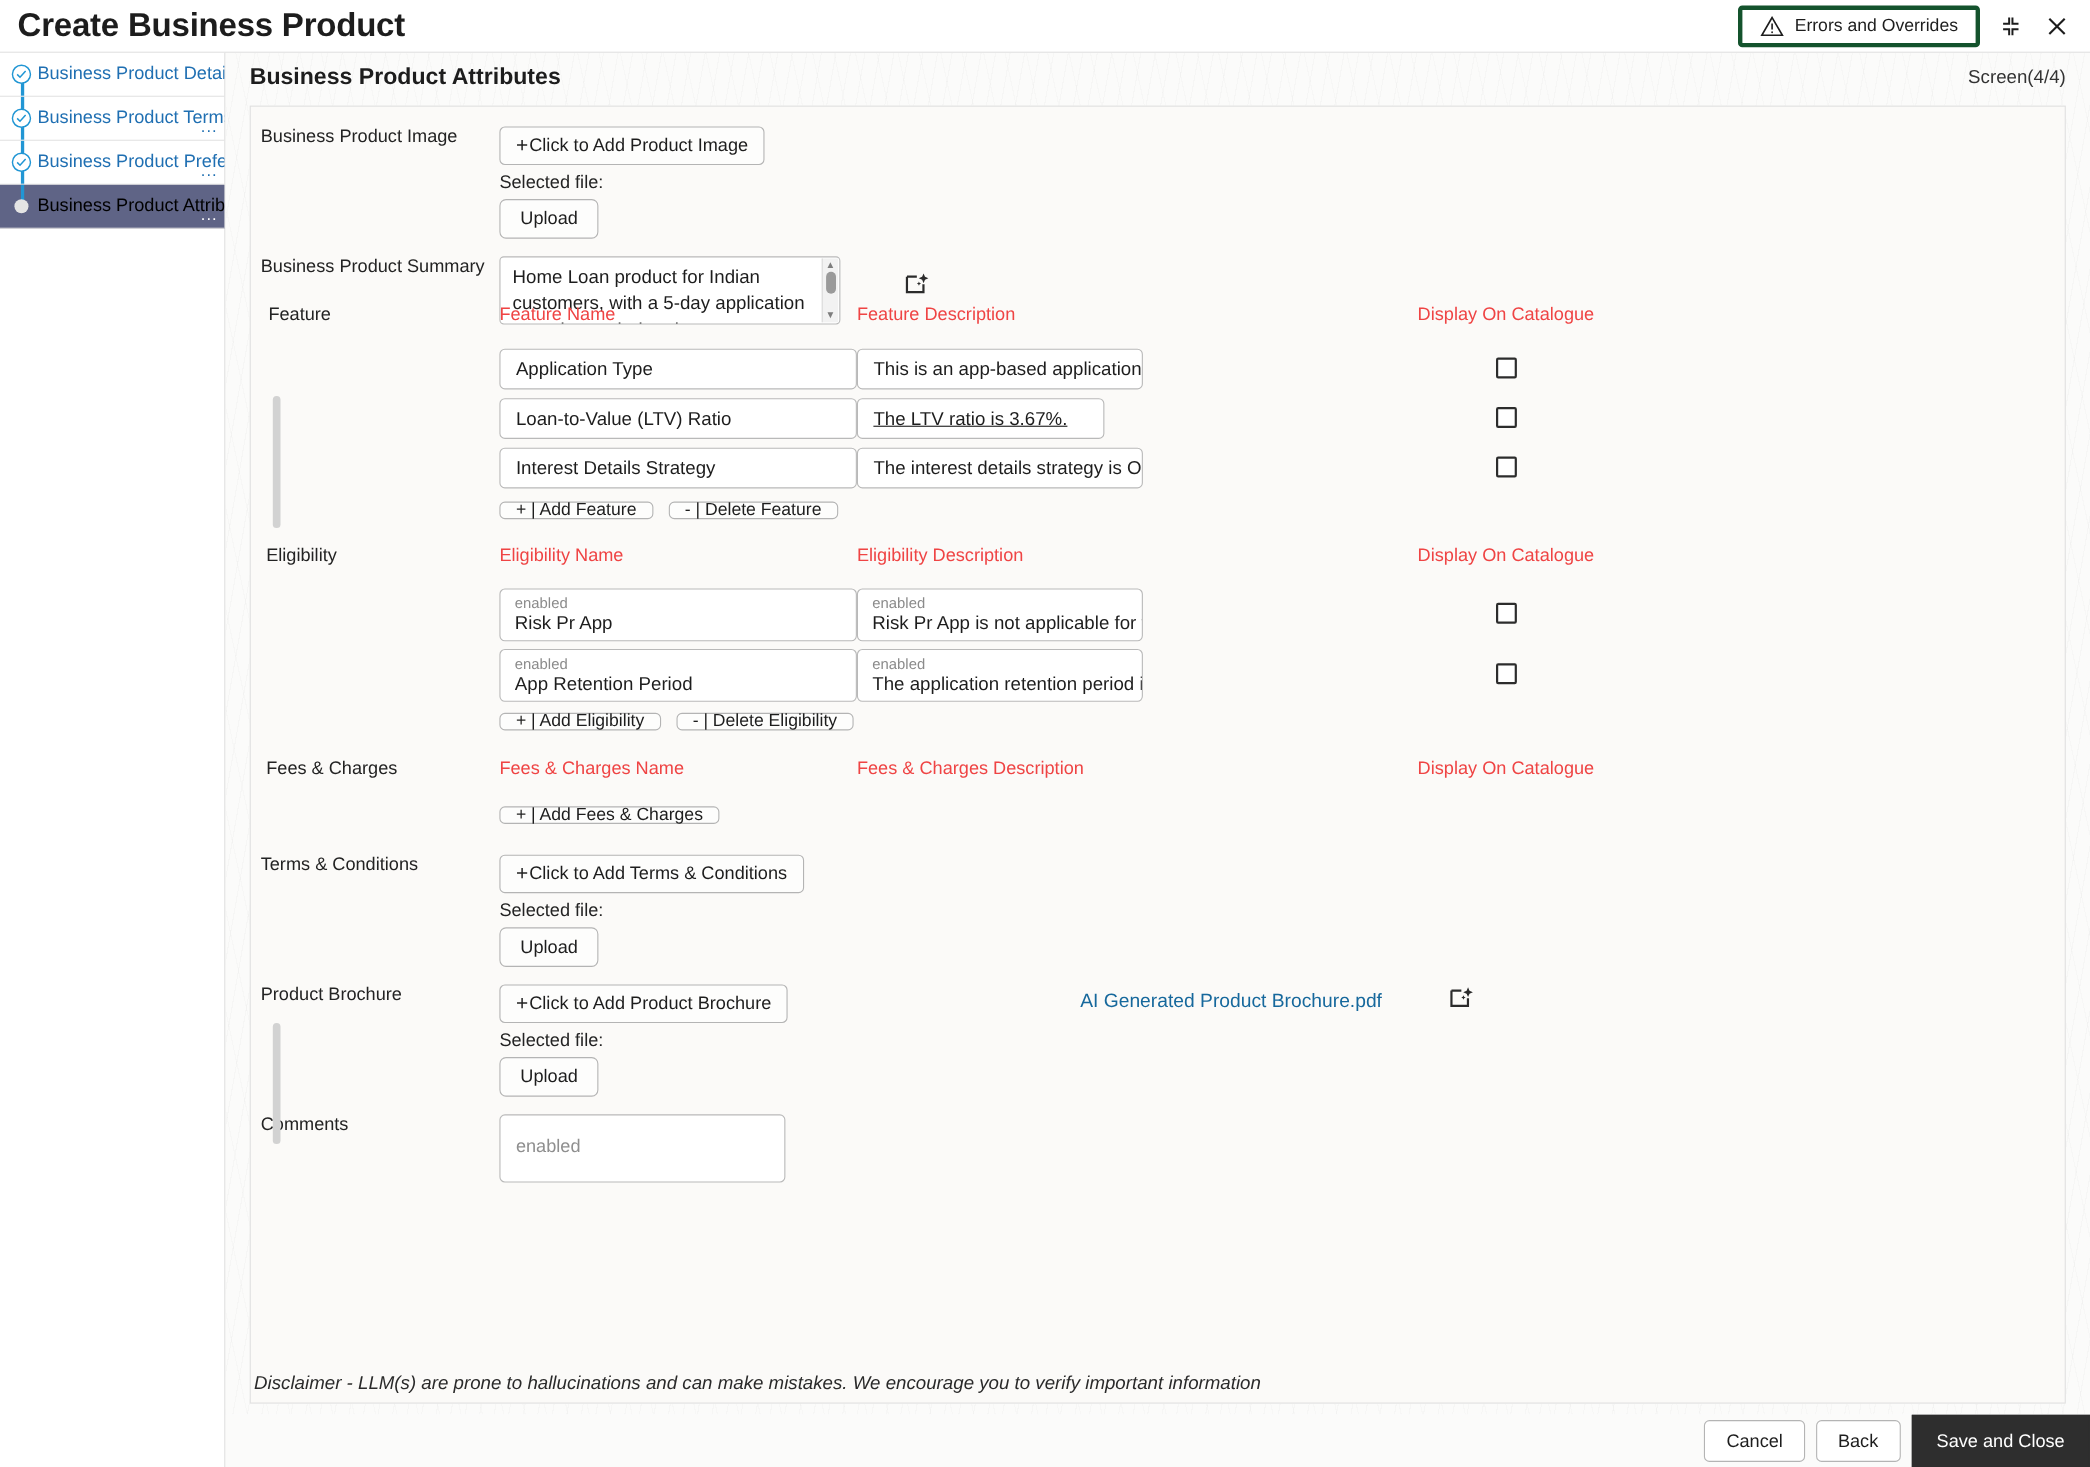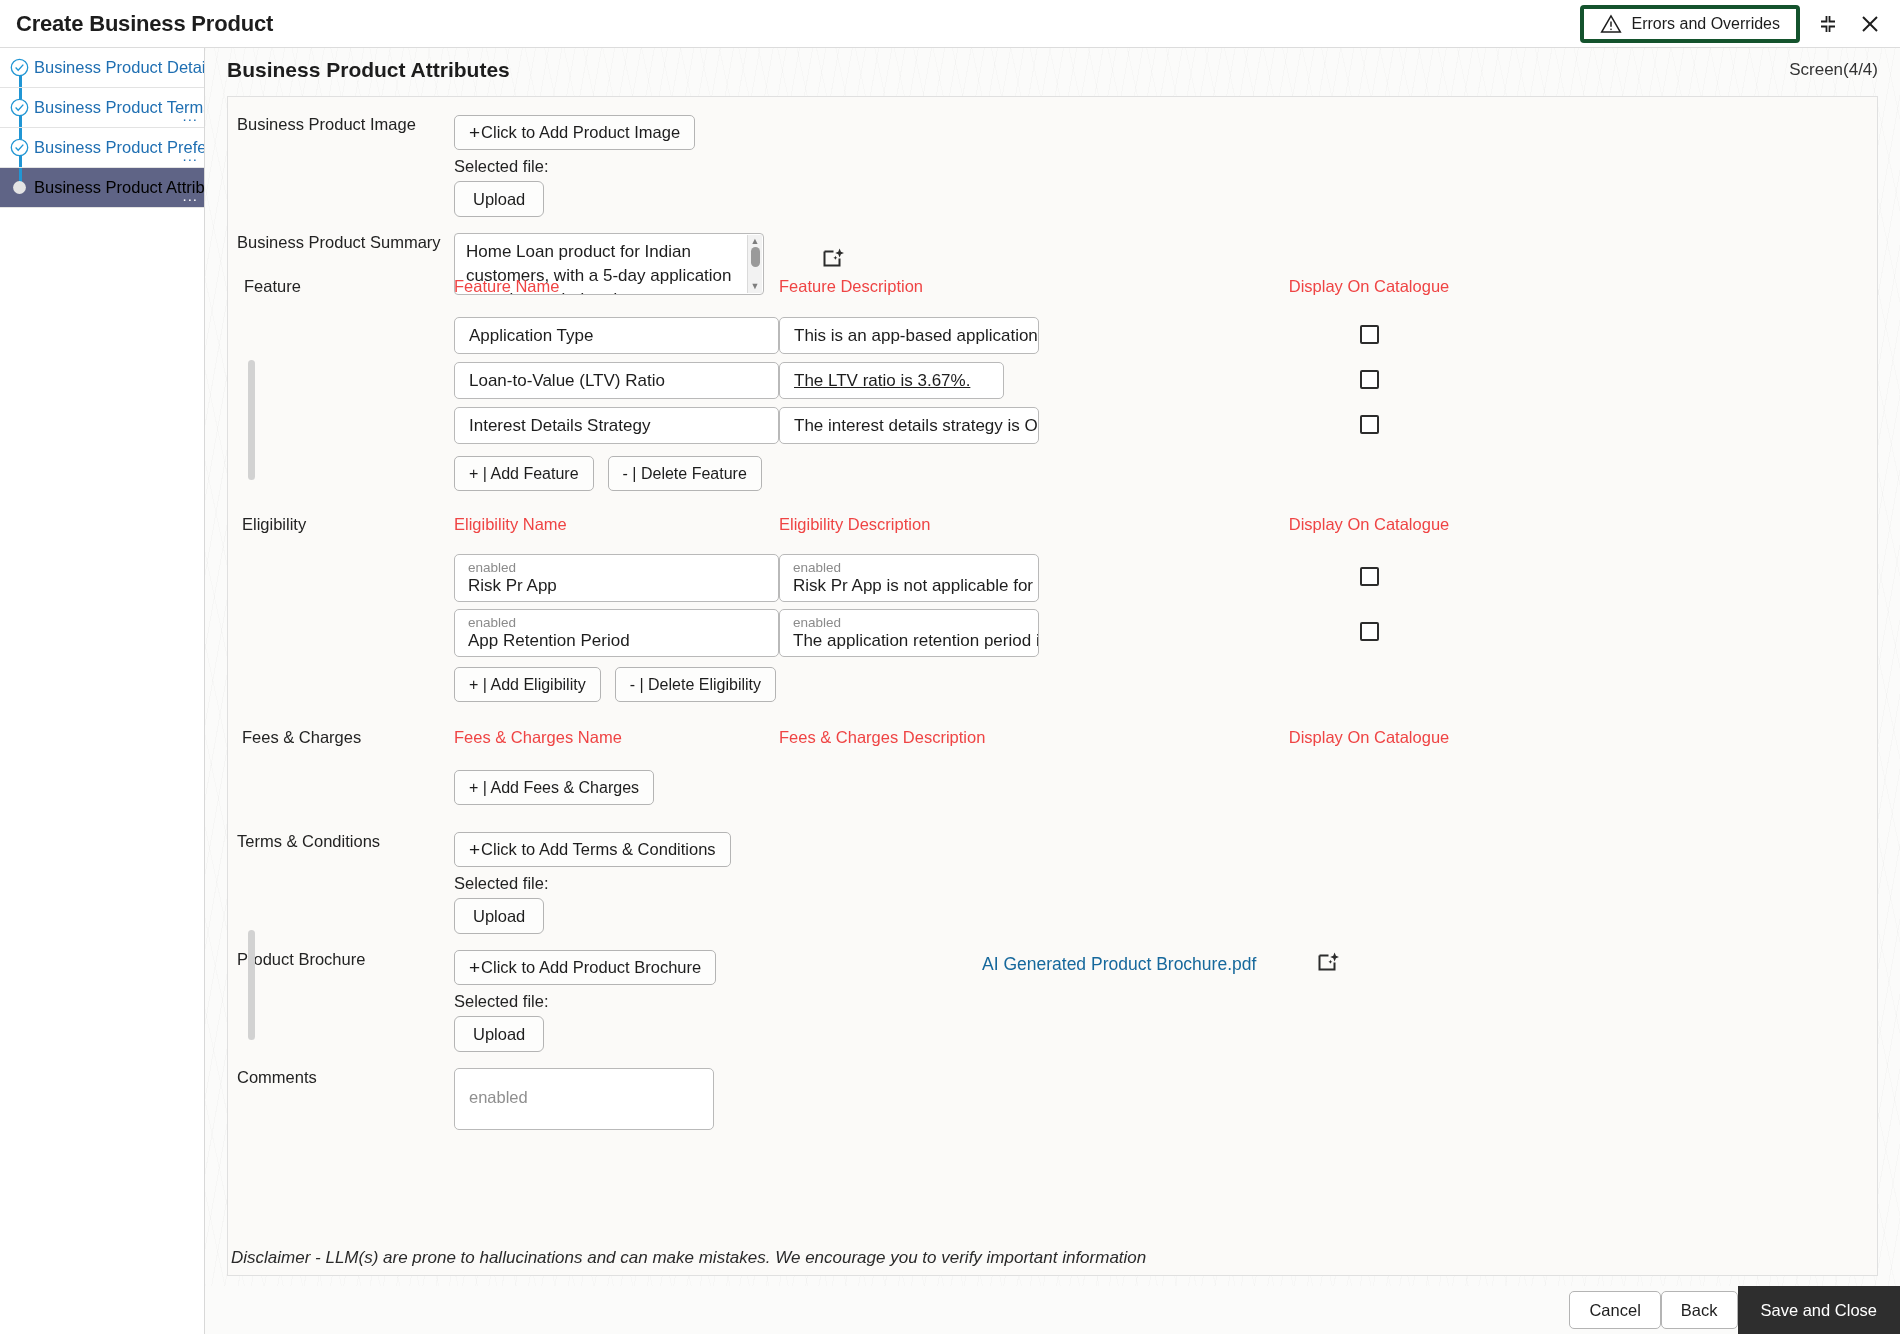--- a/index.html
+++ b/index.html
@@ -17,21 +17,21 @@
   }
 
   
   .titlebar {
     position: absolute; left: 0; top: 0; width: 1900px; height: 48px;
     background: #ffffff;
     border-bottom: 1px solid #dcdcdc;
     display: flex; align-items: center;
   }
   .app-title {
-    font-size: 22px; font-weight: bold; color: #1d1d1d;
+    font-size: 30px; font-weight: bold; color: #1d1d1d;
     margin-left: 16px; letter-spacing: -0.2px;
   }
   .titlebar-right {
     margin-left: auto; display: flex; align-items: center; gap: 14px;
     margin-right: 16px;
   }
   .errors-btn {
     display: flex; align-items: center; gap: 10px;
     height: 38px; padding: 0 16px;
     border: 4px solid #14532d; border-radius: 4px;
@@ -121,21 +121,21 @@
   .col-head { font-size: 16.5px; color: #ef4444; }
 
   .btn {
     display: inline-flex; align-items: center; justify-content: center;
     border: 1px solid #b4b4b4; border-radius: 5px;
     background: #fdfdfc; color: #1d1d1d;
     font-size: 16.5px; padding: 0 14px; height: 35px;
     cursor: pointer; white-space: nowrap;
   }
   .btn.plus::before { content: "+"; font-size: 19px; margin-right: 1px; }
-  .btn-small { height: 35px; font-size: 16px; }
+  .btn-small { height: 16px; font-size: 16px; }
   .upload-btn { height: 36px; padding: 0 18px; border-radius: 6px; }
 
   .sel-file { font-size: 16.5px; color: #232323; margin: 7px 0 5px 0; }
 
   .field {
     border: 1px solid #b9b9b9; border-radius: 5px;
     background: #ffffff; height: 37px;
     display: flex; align-items: center; padding: 0 14px;
     font-size: 17px; color: #1d1d1d;
     overflow: hidden; white-space: nowrap;
@@ -192,21 +192,21 @@
 
   .disclaimer {
     position: absolute; left: 3px; bottom: 7px;
     font-size: 17px; font-style: italic; color: #2a2a2a;
   }
 
   
   .footer {
     position: absolute; left: 205px; bottom: 0; width: 1695px; height: 48px;
     background: #fbfbfa; display: flex; align-items: center;
-    justify-content: flex-end; padding-right: 0px;
+    justify-content: flex-end; gap: 10px; padding-right: 0px;
     overflow: hidden;
   }
   .foot-btn {
     height: 38px; padding: 0 19px; border: 1px solid #b4b4b4; border-radius: 5px;
     background: #ffffff; font-size: 16.5px; color: #1d1d1d; cursor: pointer;
     display: flex; align-items: center;
   }
   .foot-btn.primary {
     background: #2e2e2e; color: #ffffff; border-color: #2e2e2e;
     border-radius: 0; height: 48px; padding: 0 22px;

